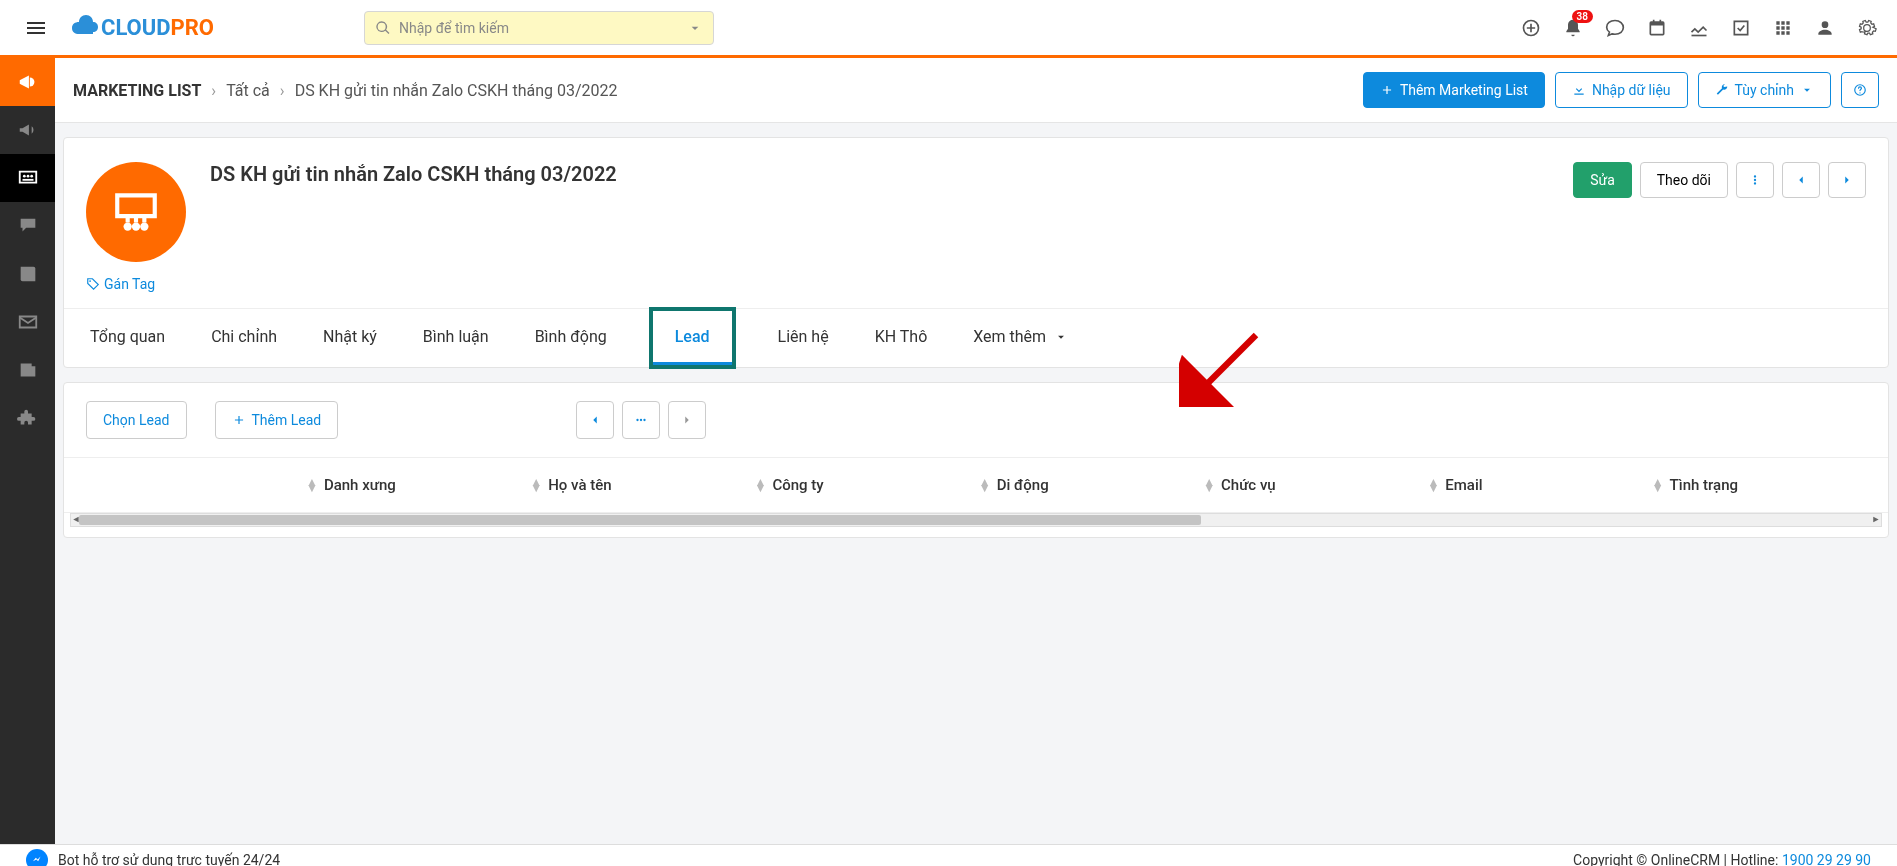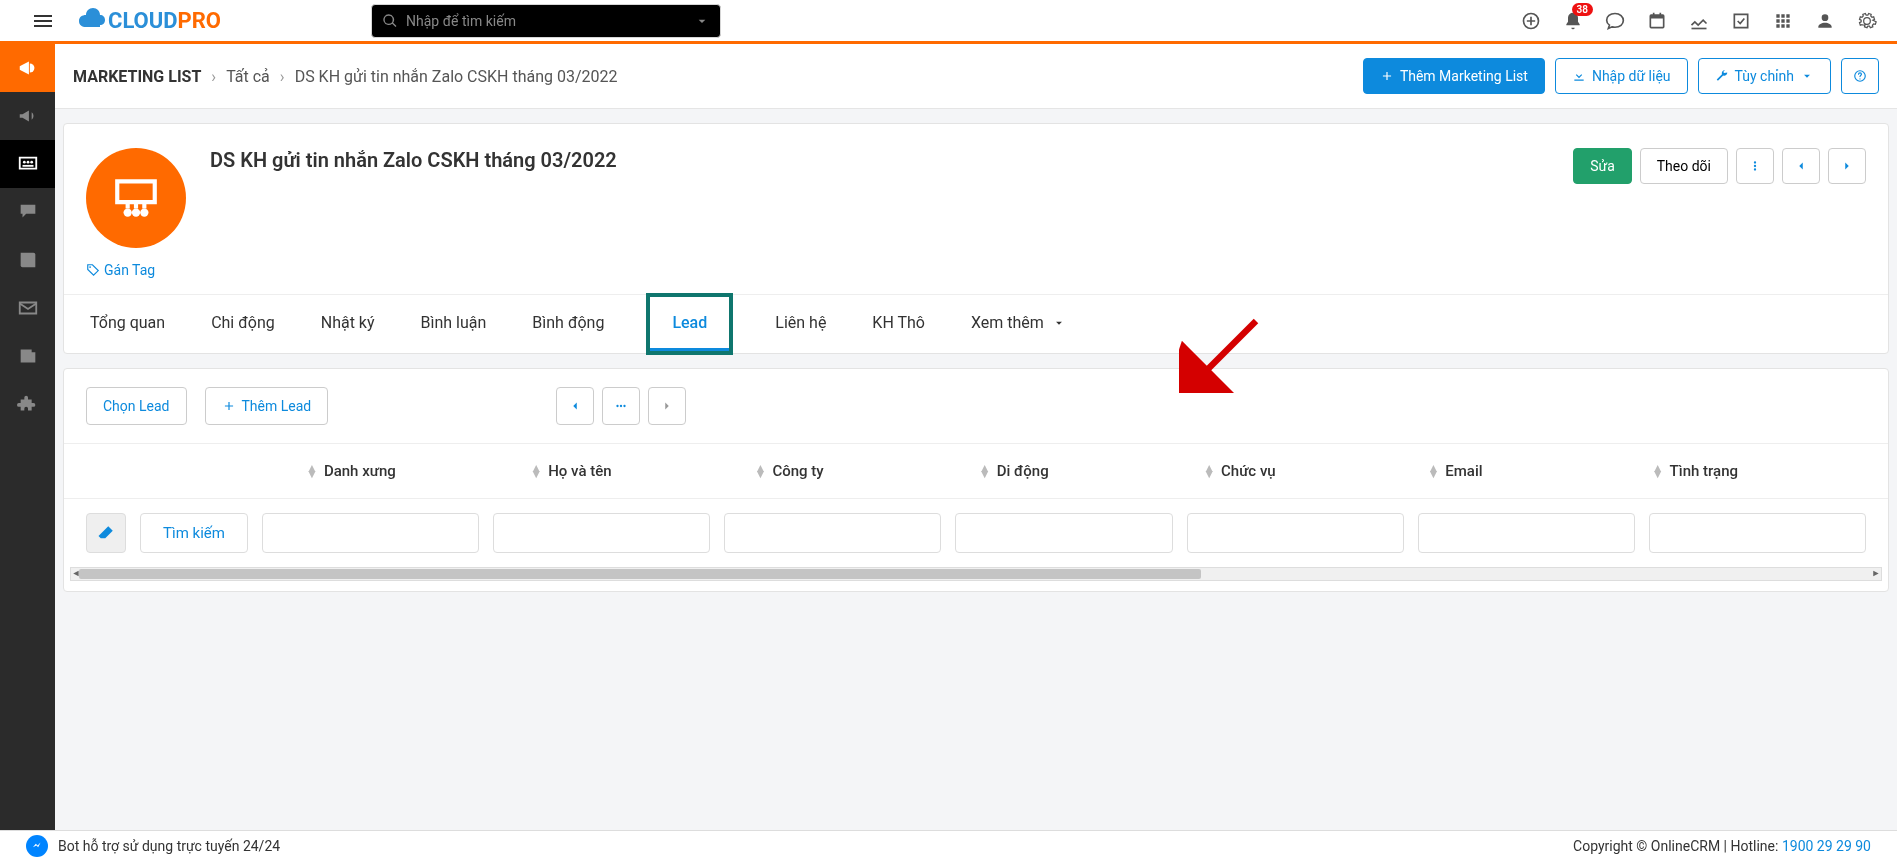--- a/index.html
+++ b/index.html
@@ -1,28 +1,28 @@
 <!DOCTYPE html>
 <html><head>
 <meta charset="utf-8">
 <style>
 * { box-sizing: border-box; margin: 0; padding: 0; font-family: -apple-system, BlinkMacSystemFont, "Segoe UI", Roboto, sans-serif; }
 body { background: #fff; font-size: 14px; color: #333; overflow-x: hidden; }
 
 
-.topbar { height: 44px; background: #fff; display: flex; align-items: center; border-bottom: 3px solid #ff6a00; padding: 0 12px 0 15px; }
+.topbar { height: 58px; background: #fff; display: flex; align-items: center; border-bottom: 3px solid #ff6a00; padding: 0 12px 0 8px; }
 .hamburger { width: 55px; height: 50px; display: flex; align-items: center; justify-content: center; cursor: pointer; }
 .hamburger svg { width: 24px; height: 24px; }
 .logo { display: flex; align-items: center; margin-left: 6px; }
 .logo-text { font-size: 22px; font-weight: 700; }
 .logo-cloud { color: #2b8fd8; }
 .logo-pro { color: #ff6a00; }
 
 .search-wrap { flex: 0 0 auto; margin-left: 150px; }
-.search-box { width: 350px; height: 34px; border: 1px solid #d6d6d6; border-radius: 4px; display: flex; align-items: center; padding: 0 10px; color: #888; background: #000000; text-align: center; }
+.search-box { width: 350px; height: 34px; border: 1px solid #d6d6d6; border-radius: 4px; display: flex; align-items: center; padding: 0 10px; color: #888; background: #fef9c3; text-align: center; }
 .search-box svg { width: 16px; height: 16px; margin-right: 8px; flex-shrink: 0; }
 .search-box .chev { margin-left: auto; margin-right: 0; }
 .spacer { flex: 1; }
 
 .top-icons { display: flex; align-items: center; gap: 22px; padding-right: 8px; }
 .top-icon { position: relative; cursor: pointer; color: #555; display: flex; }
 .top-icon svg { width: 20px; height: 20px; }
 .badge { position: absolute; top: -8px; right: -10px; background: #e11; color: #fff; font-size: 10px; padding: 1px 5px; border-radius: 8px; font-weight: 600; }
 
 
@@ -61,21 +61,21 @@
 .tag-link2 { color: #0d8add; cursor: pointer; font-size: 14px; display: inline-flex; align-items: center; gap: 4px; }
 .tag-link2 svg { width: 14px; height: 14px; }
 
 .tabs-row { display: flex; border-top: 1px solid #eee; padding: 0 22px; gap: 38px; align-items: center; }
 .tab { padding: 18px 4px; font-size: 16px; color: #333; cursor: pointer; border-bottom: 3px solid transparent; }
 .tab.active { color: #0d8add; border-bottom-color: #0d8add; font-weight: 500; }
 .tab.more { display: flex; align-items: center; gap: 8px; }
 
 .content-card { background: #fff; margin: 14px 8px 8px 8px; border: 1px solid #e3e3e3; border-radius: 4px; padding: 0 0 10px 0; }
 
-.toolbar2 { display: flex; align-items: center; padding: 18px 22px; gap: 18px; }
+.toolbar2 { display: flex; align-items: center; padding: 18px 22px; gap: 28px; }
 .toolbar2 .btn { height: 38px; }
 .filter-box { margin-left: auto; width: 350px; height: 40px; border: 3px solid #d40000; border-radius: 2px; display: flex; align-items: center; padding: 0 12px; color: #777; cursor: pointer; }
 .filter-box .chev-sm { margin-left: auto; }
 
 .toolbar2 .right-nav { display: flex; gap: 8px; margin-left: 210px; }
 
 .table-head { display: flex; padding: 10px 22px; border-top: 1px solid #eee; border-bottom: 1px solid #eee; gap: 0; }
 .th { flex: 1; display: flex; align-items: center; gap: 6px; font-size: 15px; color: #333; font-weight: 500; padding: 8px 10px; }
 .th .sort { color: #bbb; font-size: 12px; display: flex; flex-direction: column; line-height: 6px; }
 .th-first { width: 210px; flex: 0 0 210px; }
@@ -317,21 +317,21 @@
           <svg viewBox="0 0 24 24">
               <path d="M3 3h8l10 10-8 8L3 11z" fill="none" stroke="#0d8add" stroke-width="2"></path>
               <circle cx="7" cy="7" r="1.5" fill="#0d8add"></circle>
             </svg>
           <span>Gán Tag</span>
         </span>
       </div>
 
       <div class="tabs-row" style="position:relative;">
         <div class="tab">Tổng quan</div>
-        <div class="tab">Chi động</div>
+        <div class="tab">Chi chỉnh</div>
         <div class="tab">Nhật ký</div>
         <div class="tab">Bình luận</div>
         <div class="tab">Bình động</div>
         <div style="border:4px solid #0f766e; padding:0; margin:-2px 0;">
           <div class="tab active" style="padding:16px 22px;">Lead</div>
         </div>
         <div class="tab">Liên hệ</div>
         <div class="tab">KH Thô</div>
         <div class="tab more">
           <span>Xem thêm</span>
@@ -408,35 +408,20 @@
         <div class="th">
             <span class="sort">▲<br>▼</span>
             <span>Email</span>
           </div>
         <div class="th">
             <span class="sort">▲<br>▼</span>
             <span>Tình trạng</span>
           </div>
       </div>
 
-      <div class="search-row">
-        <button class="eraser-btn">
-          <svg viewBox="0 0 24 24" width="18" height="18">
-              <path d="M15 3l6 6-10 10H5l-3-3z" fill="#0d8add"></path>
-            </svg>
-        </button>
-        <button class="search-btn"><span>Tìm kiếm</span></button>
-        <input class="search-input" style="">
-        <input class="search-input" style="">
-        <input class="search-input" style="">
-        <input class="search-input" style="">
-        <input class="search-input" style="">
-        <input class="search-input" style="">
-        <input class="search-input" style="">
-      </div>
 
       <div class="hscroll">
         <span class="arrow-l">◄</span>
         <div class="thumb"></div>
         <span class="arrow-r">►</span>
       </div>
     </div>
 
   </div>
 </div>

